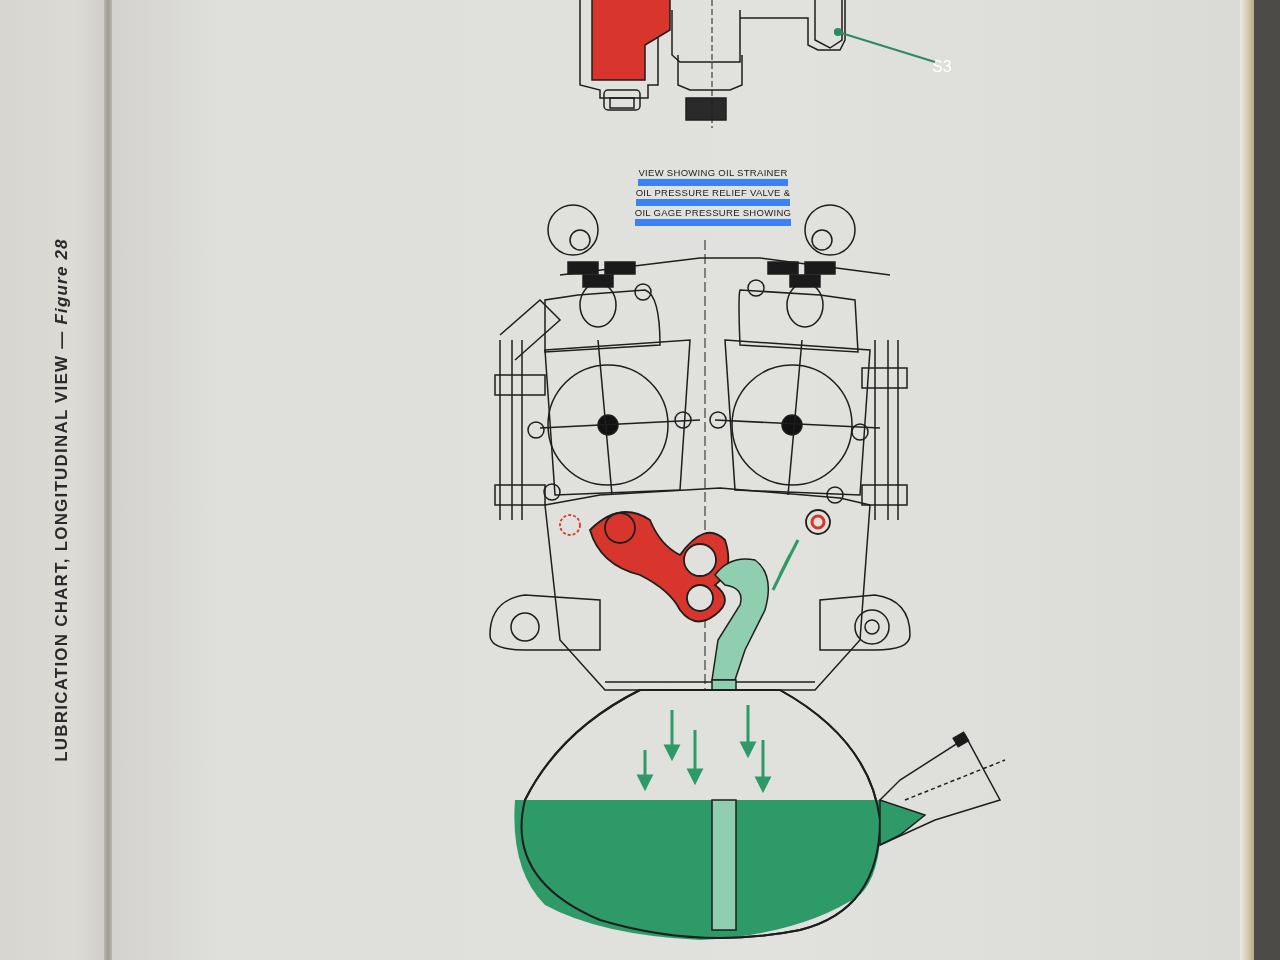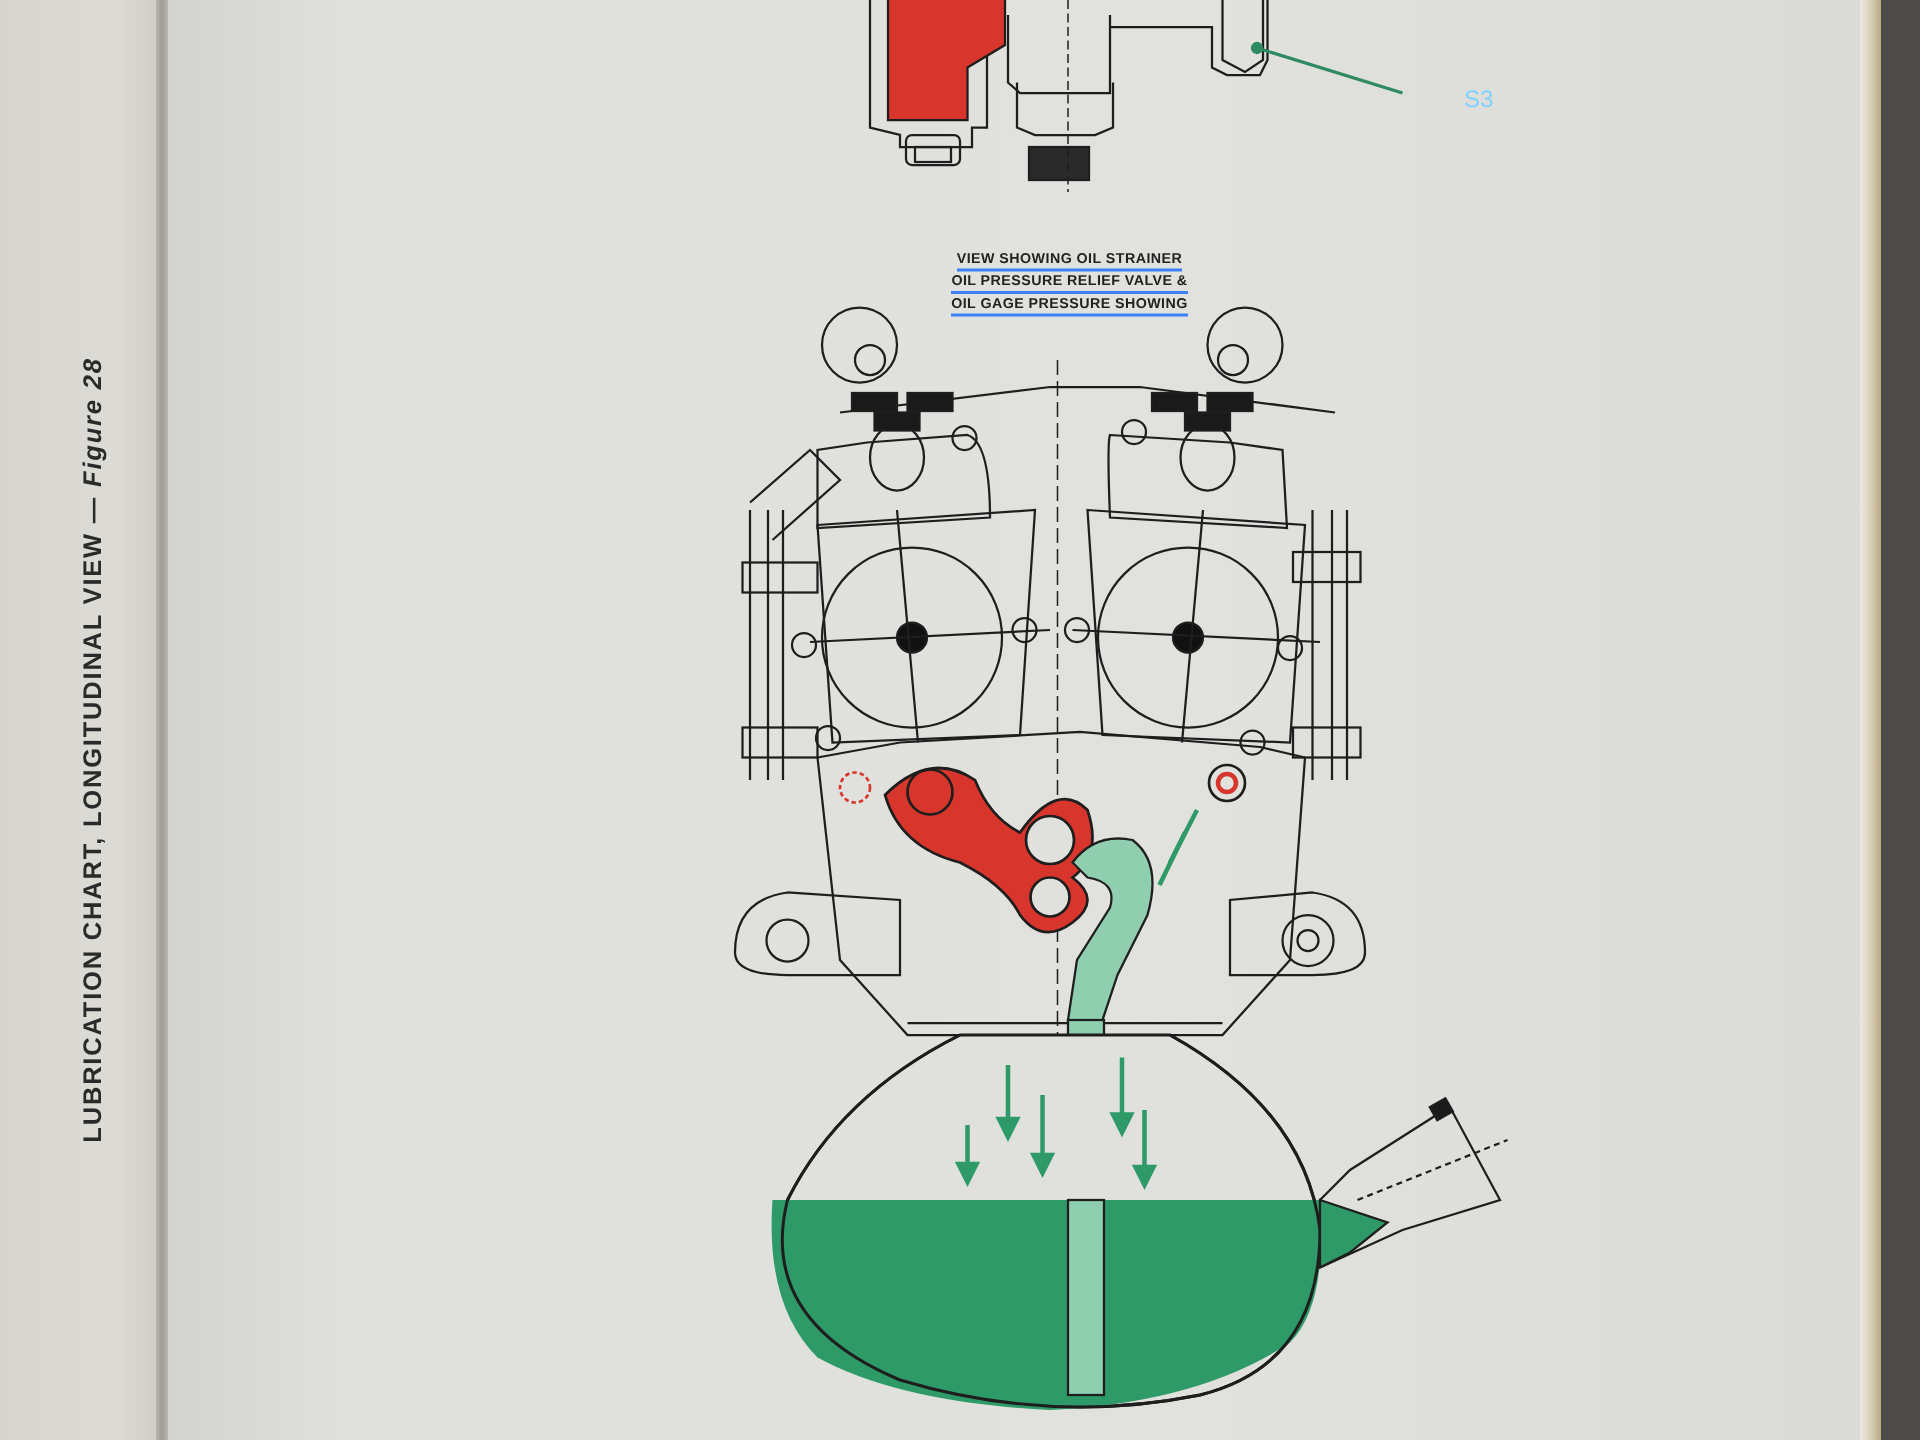--- a/index.html
+++ b/index.html
@@ -4,22 +4,22 @@
 <style>
   html, body { margin:0; padding:0; }
   body { width:1280px; height:960px; overflow:hidden; background:#4d4b47; position:relative; font-family:"Liberation Sans", sans-serif; }
   .left-page { position:absolute; left:0; top:0; width:108px; height:960px; background:linear-gradient(90deg,#d6d5d0 0%,#dcdbd6 70%,#cfcdc6 100%); }
   .gutter { position:absolute; left:104px; top:0; width:10px; height:960px; background:linear-gradient(90deg,#b9b6ad,#9f9c94 40%,#c6c4bc); }
   .right-page { position:absolute; left:112px; top:0; width:1136px; height:960px; background:linear-gradient(90deg,#d4d3cf 0%,#dfdfdb 10%,#e1e1de 60%,#dadad6 100%); }
   .page-edge { position:absolute; left:1240px; top:0; width:14px; height:960px; background:linear-gradient(90deg,#eeeae0,#d8cfb7 50%,#b9a982); }
   .figure-caption { position:absolute; left:62px; top:500px; transform:translate(-50%,-50%) rotate(-90deg); white-space:nowrap; font-weight:bold; font-size:17px; letter-spacing:1.2px; color:#2a2a2a; }
   .figure-caption .fig { font-style:italic; }
   .view-label { position:absolute; left:618px; top:166px; width:190px; font-size:9.5px; line-height:13px; color:#222; text-align:center; letter-spacing:0.3px; }
-  .view-label div { border-bottom:2px solid #3b82f6; display:inline-block;font-weight:bold; }
-  .callout { position:absolute; left:976px; top:58px; font-size:16px; color:#7dd3fc; }
+  .view-label div { border-bottom:7px solid #3b82f6; display:inline-block; }
+  .callout { position:absolute; left:932px; top:58px; font-size:16px; color:#ffffff; }
   svg.diagram { position:absolute; left:0; top:0; }
 </style>
 </head>
 <body>
 
 <div class="left-page"></div>
 <div class="gutter"></div>
 <div class="right-page"></div>
 <div class="page-edge"></div>
 

